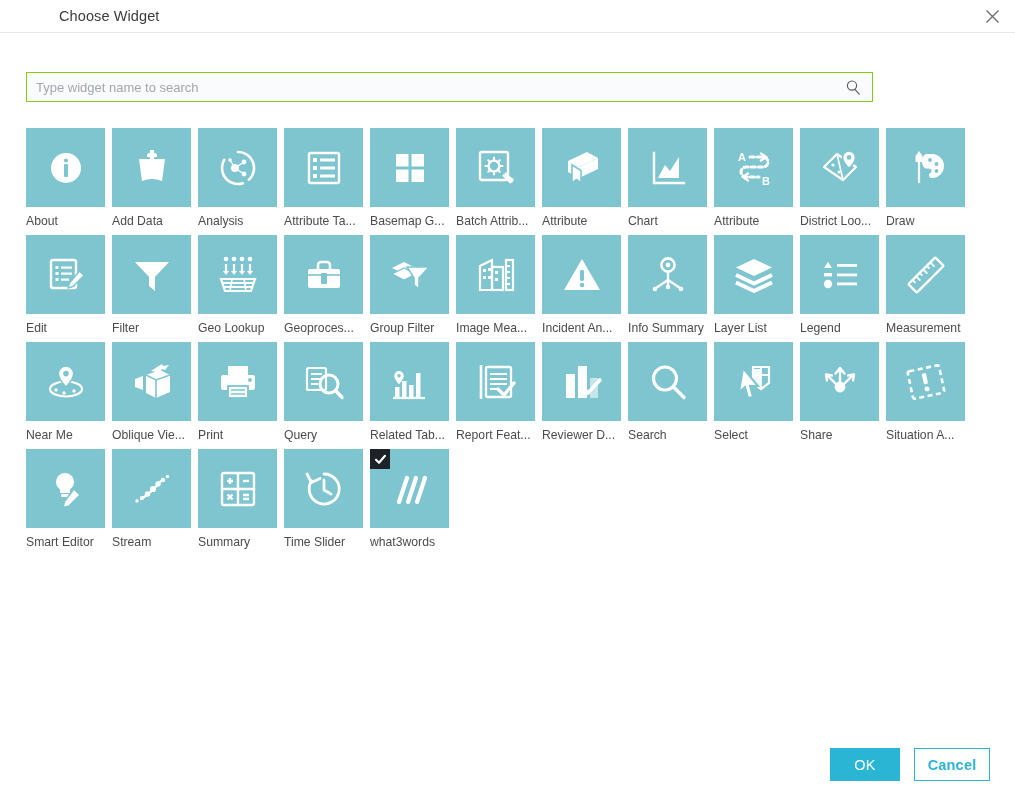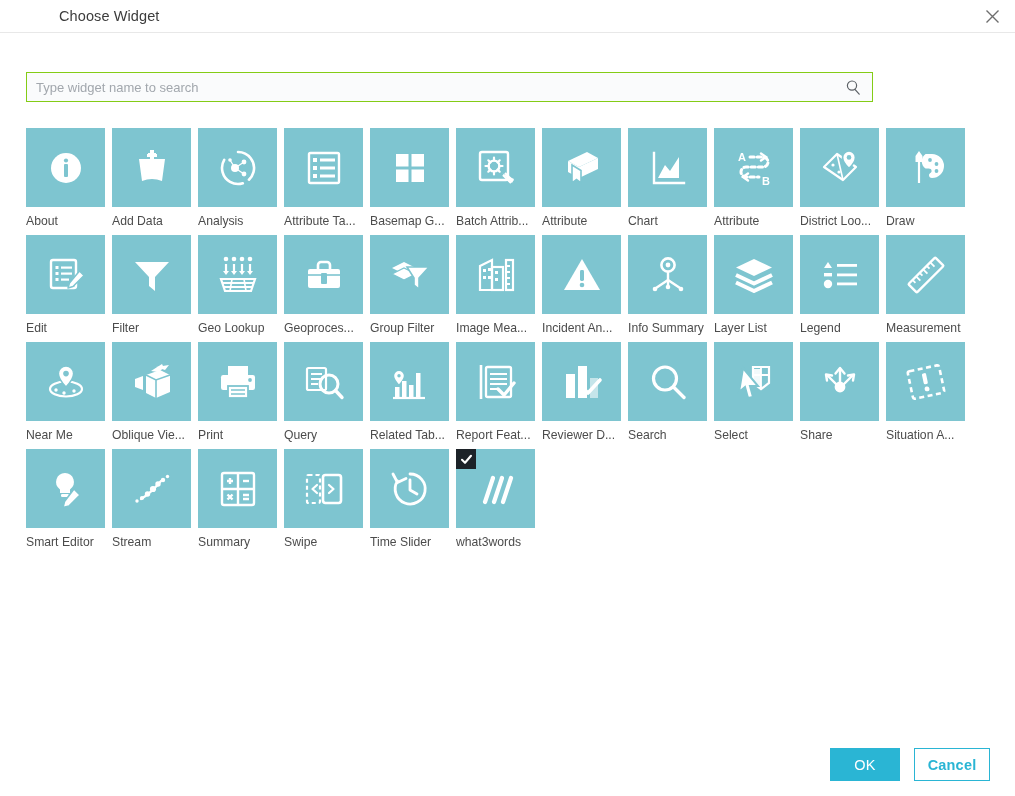--- a/index.html
+++ b/index.html
@@ -598,31 +598,20 @@
             <path d="M28 15 h6" stroke="#ffffff" stroke-width="2.4"></path>
             <path d="M12.5 28.5 l5 5 M17.5 28.5 l-5 5" stroke="#ffffff" stroke-width="2.4"></path>
             <path d="M28 29 h6 M28 33 h6" stroke="#ffffff" stroke-width="2.4"></path>
           </svg>
         </div>
         <div class="label">Summary</div>
       </div>
       <div class="cell">
         <div class="tile">
           <svg width="46" height="46" viewBox="0 0 46 46">
-            <rect x="6" y="9" width="13" height="28" rx="1.5" fill="none" stroke="#ffffff" stroke-width="2.2" stroke-dasharray="4 3"></rect>
-            <rect x="22" y="9" width="18" height="28" rx="2.4" fill="none" stroke="#ffffff" stroke-width="2.6"></rect>
-            <path d="M16 19 L11.5 23 L16 27" fill="none" stroke="#ffffff" stroke-width="2.2" stroke-linecap="round" stroke-linejoin="round"></path>
-            <path d="M28 19 L32.5 23 L28 27" fill="none" stroke="#ffffff" stroke-width="2.2" stroke-linecap="round" stroke-linejoin="round"></path>
-          </svg>
-        </div>
-        <div class="label">Swipe</div>
-      </div>
-      <div class="cell">
-        <div class="tile">
-          <svg width="46" height="46" viewBox="0 0 46 46">
             <path d="M23 8 A15 15 0 1 1 10.5 15" fill="none" stroke="#ffffff" stroke-width="2.8" stroke-linecap="round"></path>
             <path d="M6 8 L10.5 16.5 L19 12.5" fill="none" stroke="#ffffff" stroke-width="2.8" stroke-linecap="round" stroke-linejoin="round"></path>
             <path d="M23 14 V24 L30 28" fill="none" stroke="#ffffff" stroke-width="2.8" stroke-linecap="round" stroke-linejoin="round"></path>
           </svg>
         </div>
         <div class="label">Time Slider</div>
       </div>
       <div class="cell">
         <div class="tile">
           <svg width="46" height="46" viewBox="0 0 46 46">

